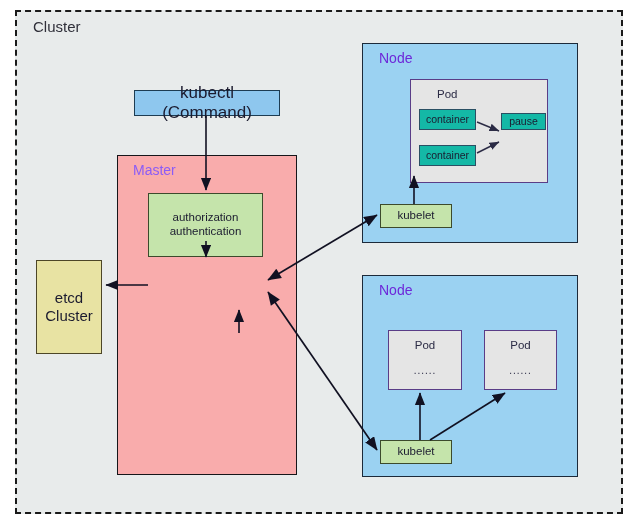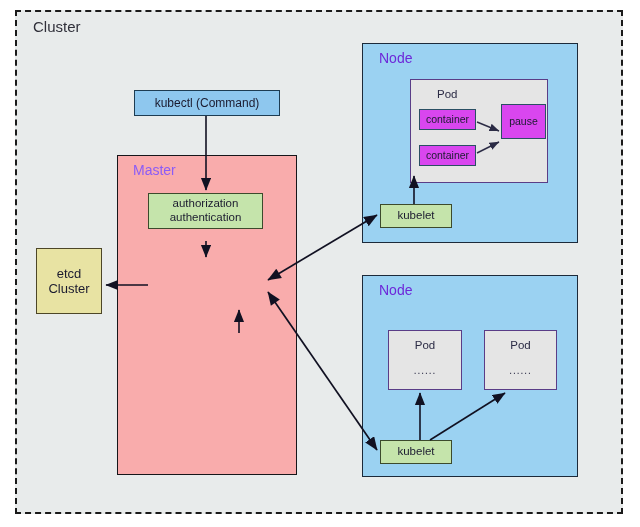--- a/index.html
+++ b/index.html
@@ -105,49 +105,49 @@
     color: #2b2b45;
   }
   
   #kubectl {
     left: 134px;
     top: 90px;
     width: 146px;
     height: 26px;
     background: #8ec7ee;
     border: 1.4px solid #1d3c52;
-    font-size: 12px;
+    font-size: 17px;
   }
   
   .green {
     background: #c5e4ab;
     border: 1.4px solid #3c4a2c;
     font-size: 11.5px;
   }
-  #authbox { left: 148px; top: 193px; width: 115px; height: 36px; }
+  #authbox { left: 148px; top: 193px; width: 115px; height: 64px; }
   #scheduler { left: 200px; top: 333px; width: 78px; height: 23px; }
   #kubelet1 { left: 380px; top: 204px; width: 72px; height: 24px; }
   #kubelet2 { left: 380px; top: 440px; width: 72px; height: 24px; }
   
   .yellow {
     background: #e8e3a3;
     border: 1.4px solid #4d4627;
     font-size: 11.5px;
   }
   #apiserver { left: 148px; top: 260px; width: 117px; height: 47px; }
-  #etcd { left: 36px; top: 248px; width: 66px; height: 66px; font-size: 13px; }
+  #etcd { left: 36px; top: 260px; width: 66px; height: 94px; font-size: 15px; }
   
   .cyan {
-    background: #d946ef;
+    background: #14b8a6;
     border: 1.3px solid #2a4f63;
     font-size: 10.5px;
   }
   #container1 { left: 419px; top: 109px; width: 57px; height: 21px; }
   #container2 { left: 419px; top: 145px; width: 57px; height: 21px; }
-  #pause { left: 501px; top: 104px; width: 45px; height: 35px; }
+  #pause { left: 501px; top: 113px; width: 45px; height: 17px; }
   
   #arrows {
     position: absolute;
     left: 0; top: 0;
     width: 640px; height: 527px;
     pointer-events: none;
   }
 </style>
 </head>
 <body>

